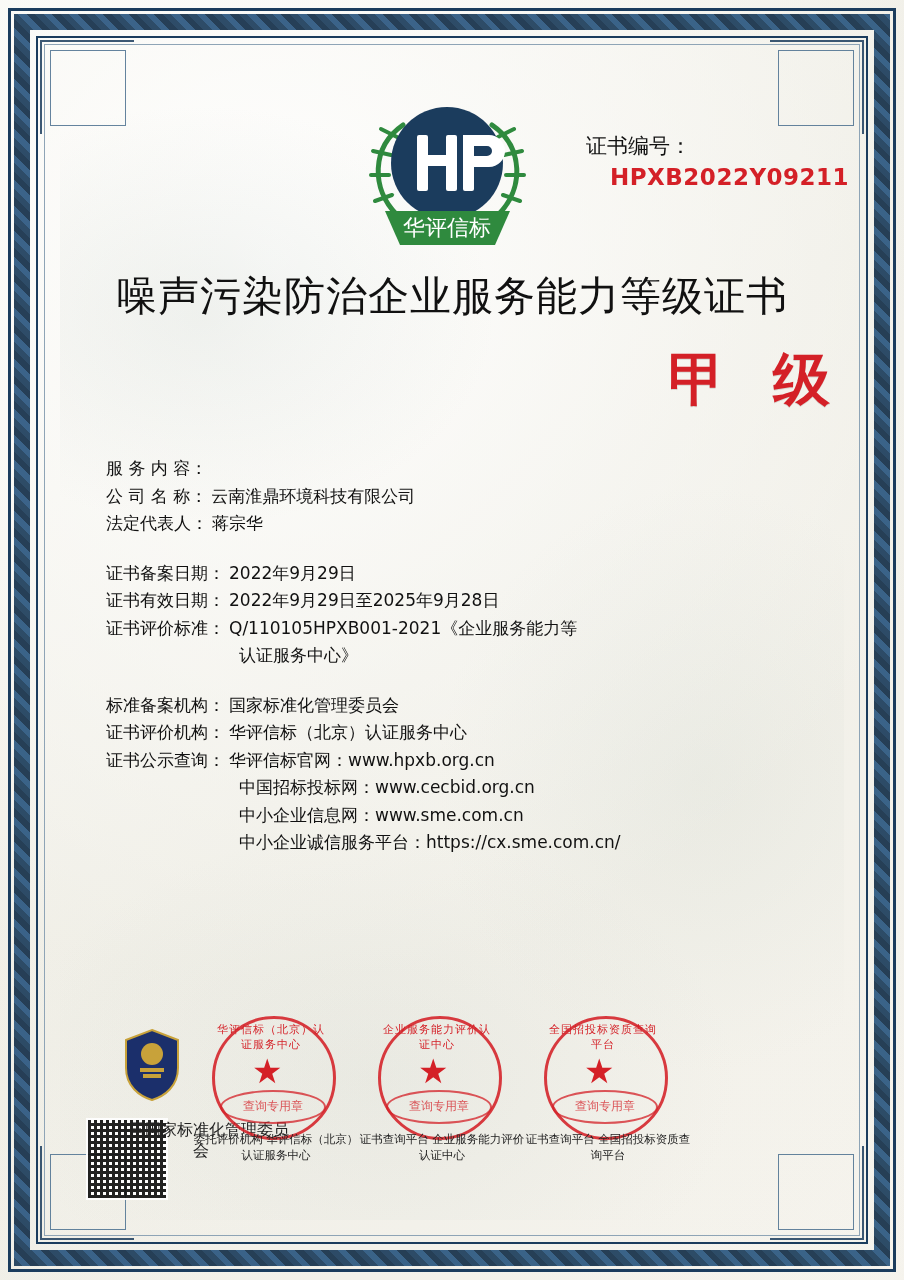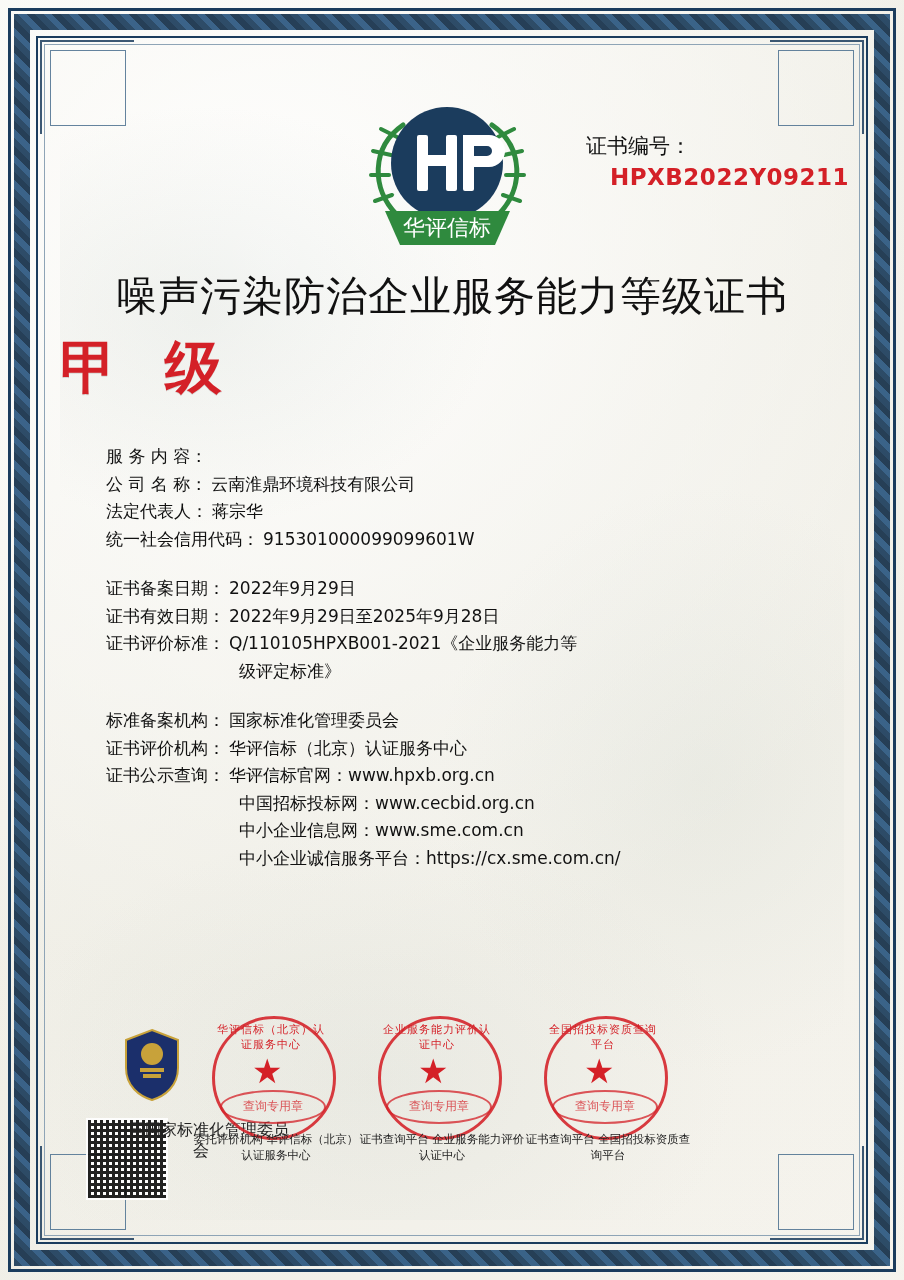--- a/index.html
+++ b/index.html
@@ -87,24 +87,24 @@
     margin-left:24px;
   }
 
   .main-title{
     text-align:center;
     font-size:41px;font-weight:400;color:#111;
     letter-spacing:1px;
     margin-top:4px;
   }
   .grade{
-    text-align:left;
+    text-align:right;
     font-size:57px;font-weight:700;color:#d42027;
     letter-spacing:14px;
-    margin-top:6px;
+    margin-top:18px;
     text-shadow:0 1px 0 rgba(0,0,0,.12);
   }
 
   .fields{
     margin-top:36px;
     padding-left:46px;
     font-size:17px;
     color:#111;
     line-height:1.62;
   }
@@ -228,41 +228,37 @@
         <span class="k">服 务 内 容：</span>
       </div>
       <div class="row">
         <span class="k">公 司 名 称：</span>
         <span class="v">云南淮鼎环境科技有限公司</span>
       </div>
       <div class="row">
         <span class="k">法定代表人：</span>
         <span class="v">蒋宗华</span>
       </div>
-      <div class="row">
-        <span class="k">统一社会信用代码：</span>
-        <span class="v">915301000099099601W</span>
-      </div>
 
       <div class="block-gap"></div>
 
       <div class="row">
         <span class="k">证书备案日期：</span>
         <span class="v">2022年9月29日</span>
       </div>
       <div class="row">
         <span class="k">证书有效日期：</span>
         <span class="v">2022年9月29日至2025年9月28日</span>
       </div>
       <div class="row">
         <span class="k">证书评价标准：</span>
         <span class="v">Q/110105HPXB001-2021《企业服务能力等</span>
       </div>
       <div class="row indent">
-        <span class="v">级评定标准》</span>
+        <span class="v">认证服务中心》</span>
       </div>
 
       <div class="block-gap"></div>
 
       <div class="row">
         <span class="k">标准备案机构：</span>
         <span class="v">国家标准化管理委员会</span>
       </div>
       <div class="row">
         <span class="k">证书评价机构：</span>

